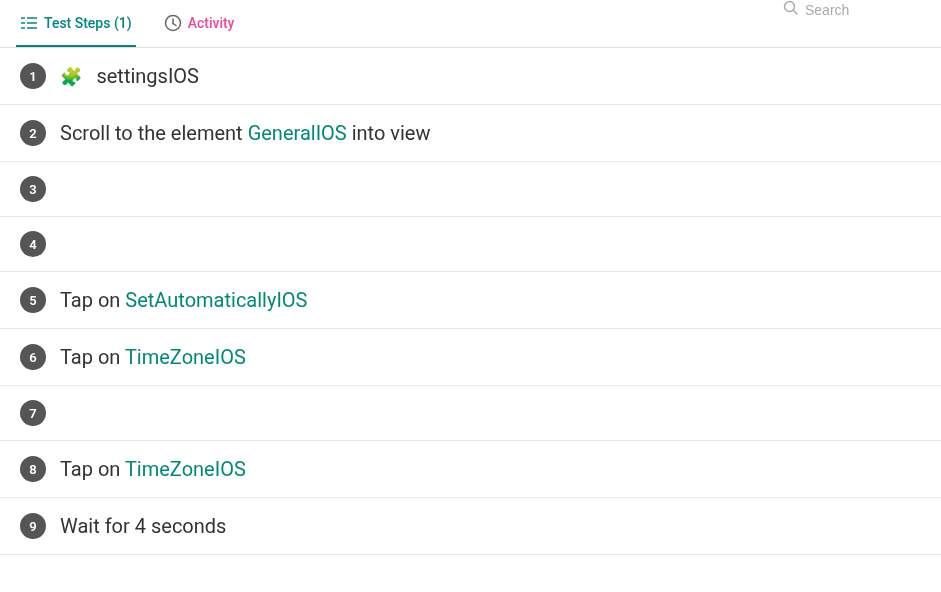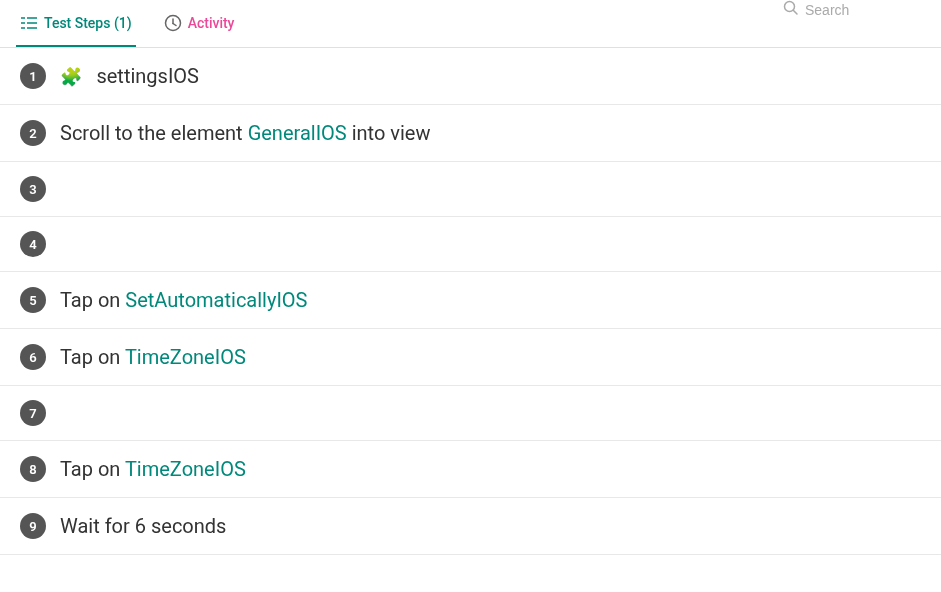--- a/index.html
+++ b/index.html
@@ -168,15 +168,15 @@
     </div>
     <div class="step-row">
       <div class="step-number">7</div>
     </div>
     <div class="step-row">
       <div class="step-number">8</div>
       <div class="step-content">Tap on <span class="link">TimeZoneIOS</span></div>
     </div>
     <div class="step-row">
       <div class="step-number">9</div>
-      <div class="step-content">Wait for 6 seconds</div>
+      <div class="step-content">Wait for 4 seconds</div>
     </div>
   </div>
 
 </body></html>

